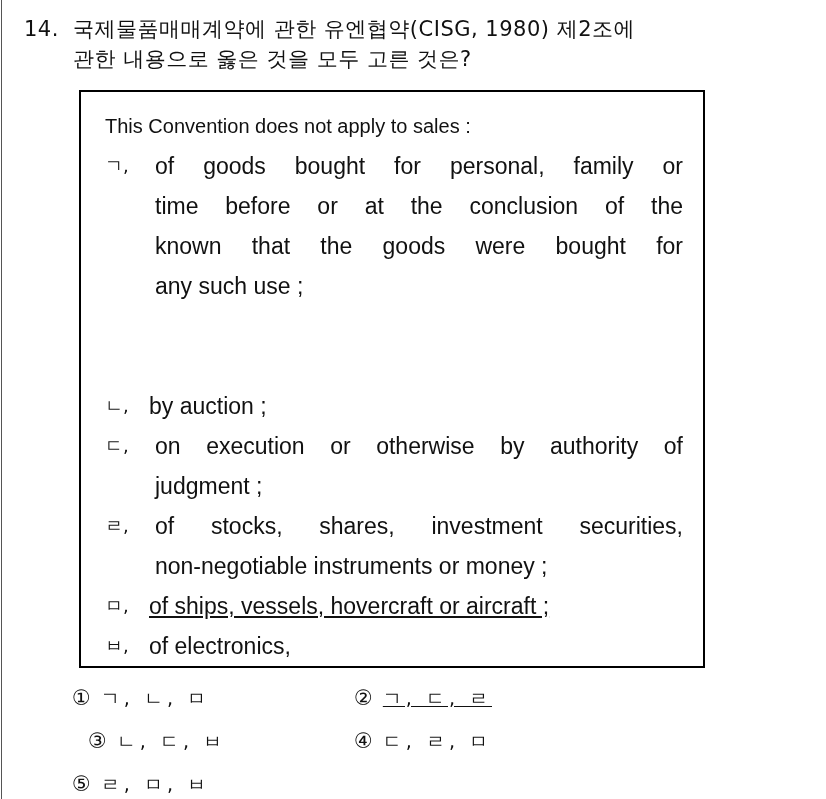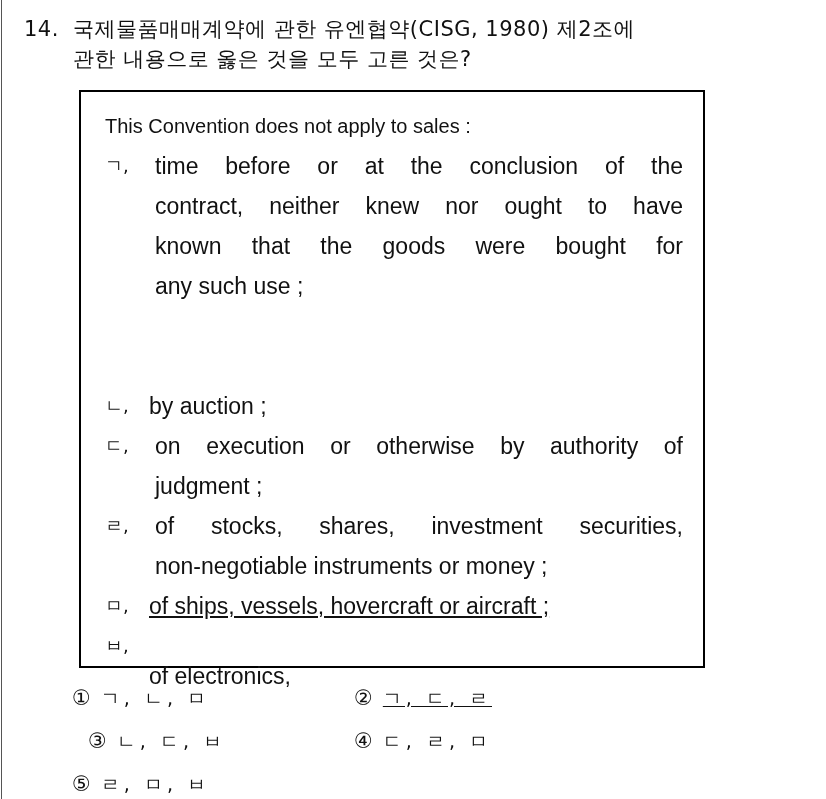--- a/index.html
+++ b/index.html
@@ -122,22 +122,22 @@
     <div>관한 내용으로 옳은 것을 모두 고른 것은?</div>
   </div>
 </div>
 
 <div class="box">
   <div class="box-intro">This Convention does not apply to sales :</div>
 
   <div class="clause" style="top:54px;">
     <span class="marker">ㄱ,</span>
     <div class="body">
+      <span class="jline">of goods bought for personal, family or</span>
       <span class="jline">time before or at the conclusion of the</span>
-      <span class="jline">contract, neither knew nor ought to have</span>
       <span class="jline">known that the goods were bought for</span>
       <span class="jline last">any such use ;</span>
     </div>
   </div>
 
   <div class="clause" style="top:294px;">
     <span class="marker">ㄴ,</span>
     <div class="body" style="margin-left:44px;">
       <span class="jline last">by auction ;</span>
     </div>
@@ -161,21 +161,21 @@
 
   <div class="clause" style="top:494px;">
     <span class="marker">ㅁ,</span>
     <div class="body" style="margin-left:44px;text-decoration:underline;">
       <span class="jline last">of ships, vessels, hovercraft or aircraft ;</span>
     </div>
   </div>
 
   <div class="clause" style="top:534px;">
     <span class="marker">ㅂ,</span>
-    <div class="body" style="margin-left:44px;margin-top:30px;">
+    <div class="body" style="margin-left:44px;">
       <span class="jline last">of electronics,</span>
     </div>
   </div>
 </div>
 
 <div class="options">
   <div class="option" style="left:0; top:0;">
     <span class="circ">①</span><span>ㄱ, ㄴ, ㅁ</span>
   </div>
   <div class="option" style="left:282px; top:0;text-decoration:underline;">

